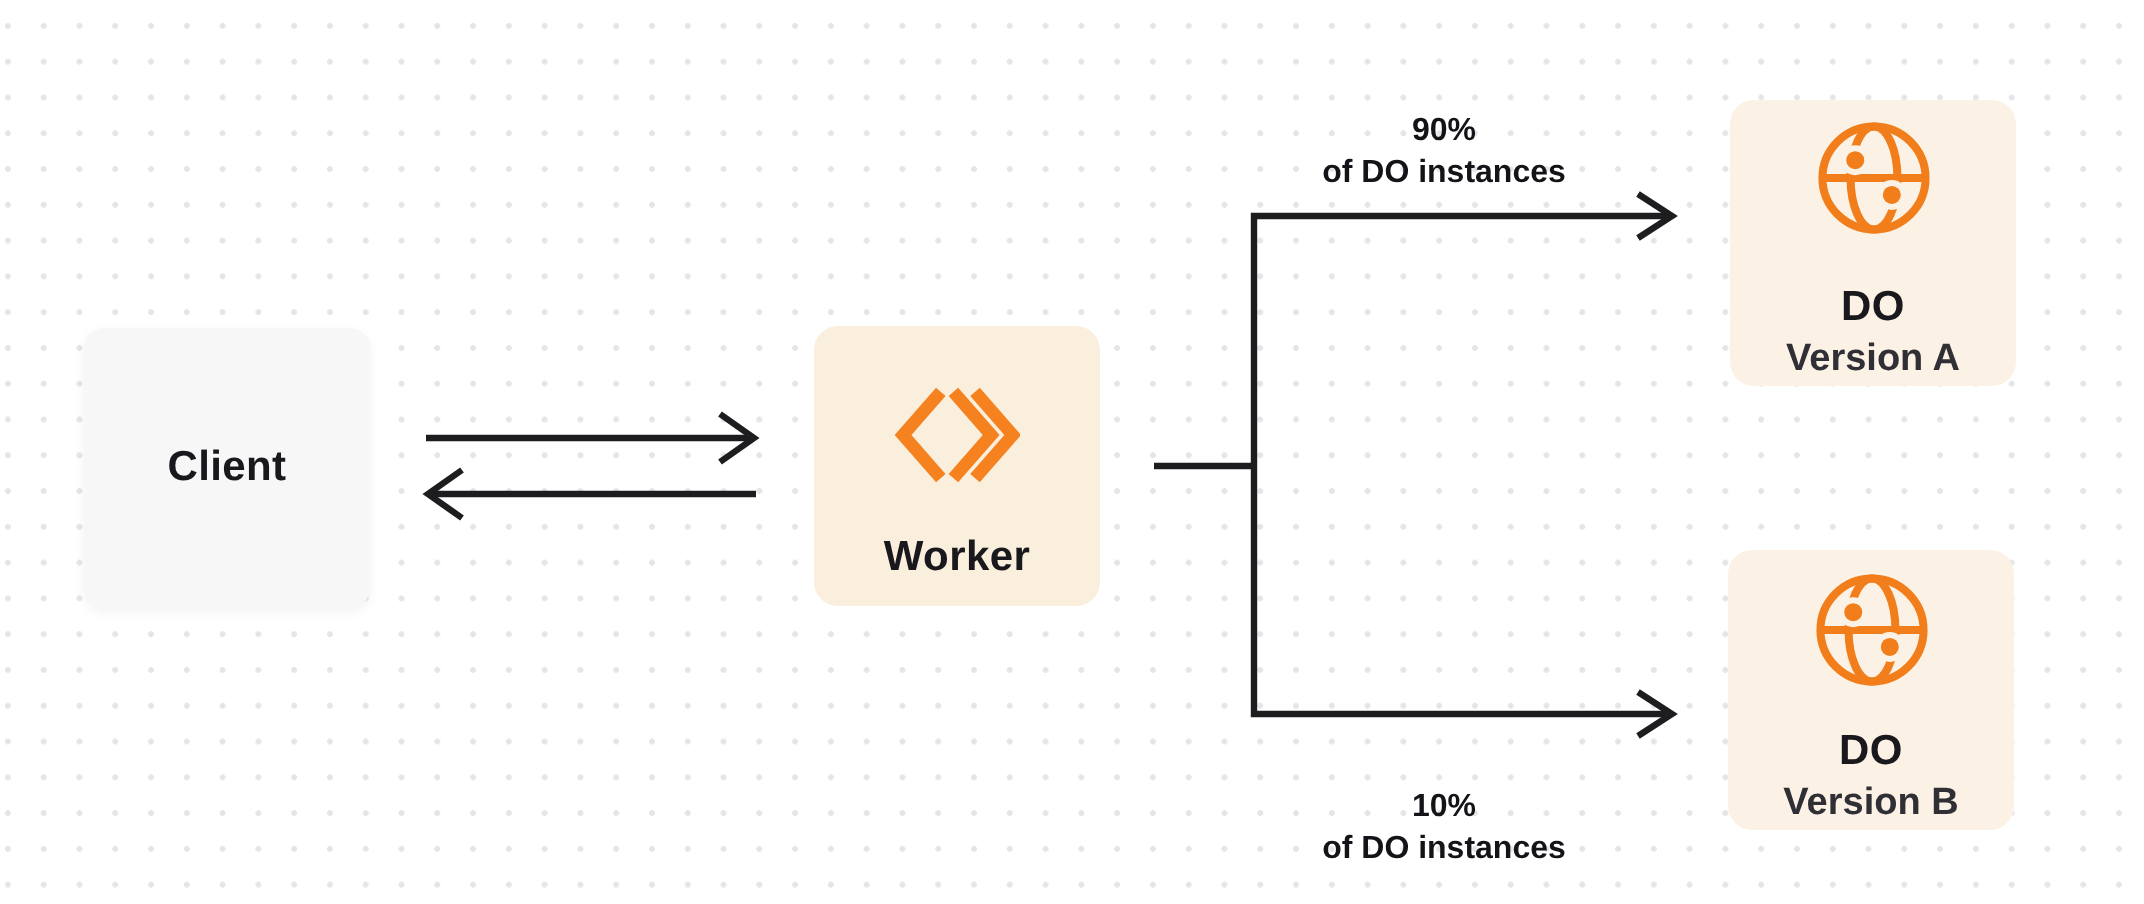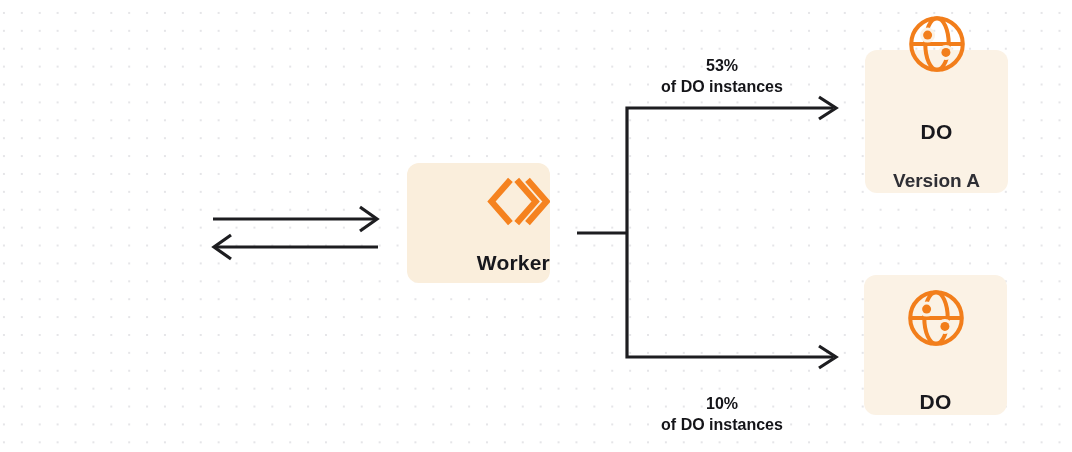--- a/index.html
+++ b/index.html
@@ -31,28 +31,27 @@
   .node{
     position:absolute;display:flex;flex-direction:column;
     align-items:center;justify-content:center;
   }
   .client-box{
     left:42px;top:164px;width:143px;height:140px;
     background:var(--gray-box);border-radius:10px;
     box-shadow:0 2px 6px rgba(0,0,0,0.05);
   }
   .worker-box{
-    left:407px;top:163px;width:143px;height:120px;
+    left:407px;top:163px;width:143px;height:140px;
     background:var(--cream-worker);border-radius:12px;
-    justify-content:flex-start;padding-top:14px;align-items:flex-end;
+    justify-content:flex-start;padding-top:30px;
   }
   .do-box{
     width:143px;background:var(--cream-do);border-radius:12px;
-    justify-content:flex-end;
-    gap:23px;
+    justify-content:flex-start;
   }
   .do-a-box{left:865px;top:50px;height:143px;padding-top:9px;}
   .do-b-box{left:864px;top:275px;height:140px;padding-top:10px;}
   .box-title{
     font-size:21px;font-weight:700;color:var(--text-dark);
     line-height:26px;letter-spacing:0.2px;
   }
   .worker-box .box-title{margin-top:24px;}
   .do-a-box .box-title{margin-top:22px;}
   .do-b-box .box-title{margin-top:18px;}
@@ -93,36 +92,39 @@
 
     <g>
       <polyline points="819,97 836,108 819,119"></polyline>
     </g>
 
     <g>
       <polyline points="819,346 836,357 819,368"></polyline>
     </g>
   </svg>
 
+  <div class="node client-box">
+    <div class="box-title">Client</div>
+  </div>
 
   <div class="node worker-box">
     <span>
       <svg class="worker-icon-svg" width="63" height="49" viewBox="0 0 70 54">
         <g fill="none" stroke="#F5821F" stroke-width="7" stroke-linecap="butt" stroke-linejoin="miter">
           <polyline points="26,3 5,27 26,51"></polyline>
           <polyline points="33,3 54,27 33,51"></polyline>
           <polyline points="45,3 66,27 45,51"></polyline>
         </g>
       </svg>
     </span>
     <div class="box-title">Worker</div>
   </div>
 
   <div class="pct-label pct-top">
-    <div>53%</div>
+    <div>90%</div>
     <div>of DO instances</div>
   </div>
 
   <div class="pct-label pct-bottom">
     <div>10%</div>
     <div>of DO instances</div>
   </div>
 
   <div class="node do-box do-a-box">
     <span>
@@ -150,15 +152,16 @@
           <ellipse cx="32" cy="32" rx="12.5" ry="27.5"></ellipse>
           <line x1="4.5" y1="32" x2="59.5" y2="32"></line>
         </g>
         <circle cx="22" cy="22.5" r="8" fill="#FBF2E5"></circle>
         <circle cx="41.5" cy="41" r="8" fill="#FBF2E5"></circle>
         <circle cx="22" cy="22.5" r="4.8" fill="#F27E1B"></circle>
         <circle cx="41.5" cy="41" r="4.8" fill="#F27E1B"></circle>
       </svg>
     </span>
     <div class="box-title">DO</div>
+    <div class="box-subtitle">Version B</div>
   </div>
 
 </div>
 
 </body></html>

